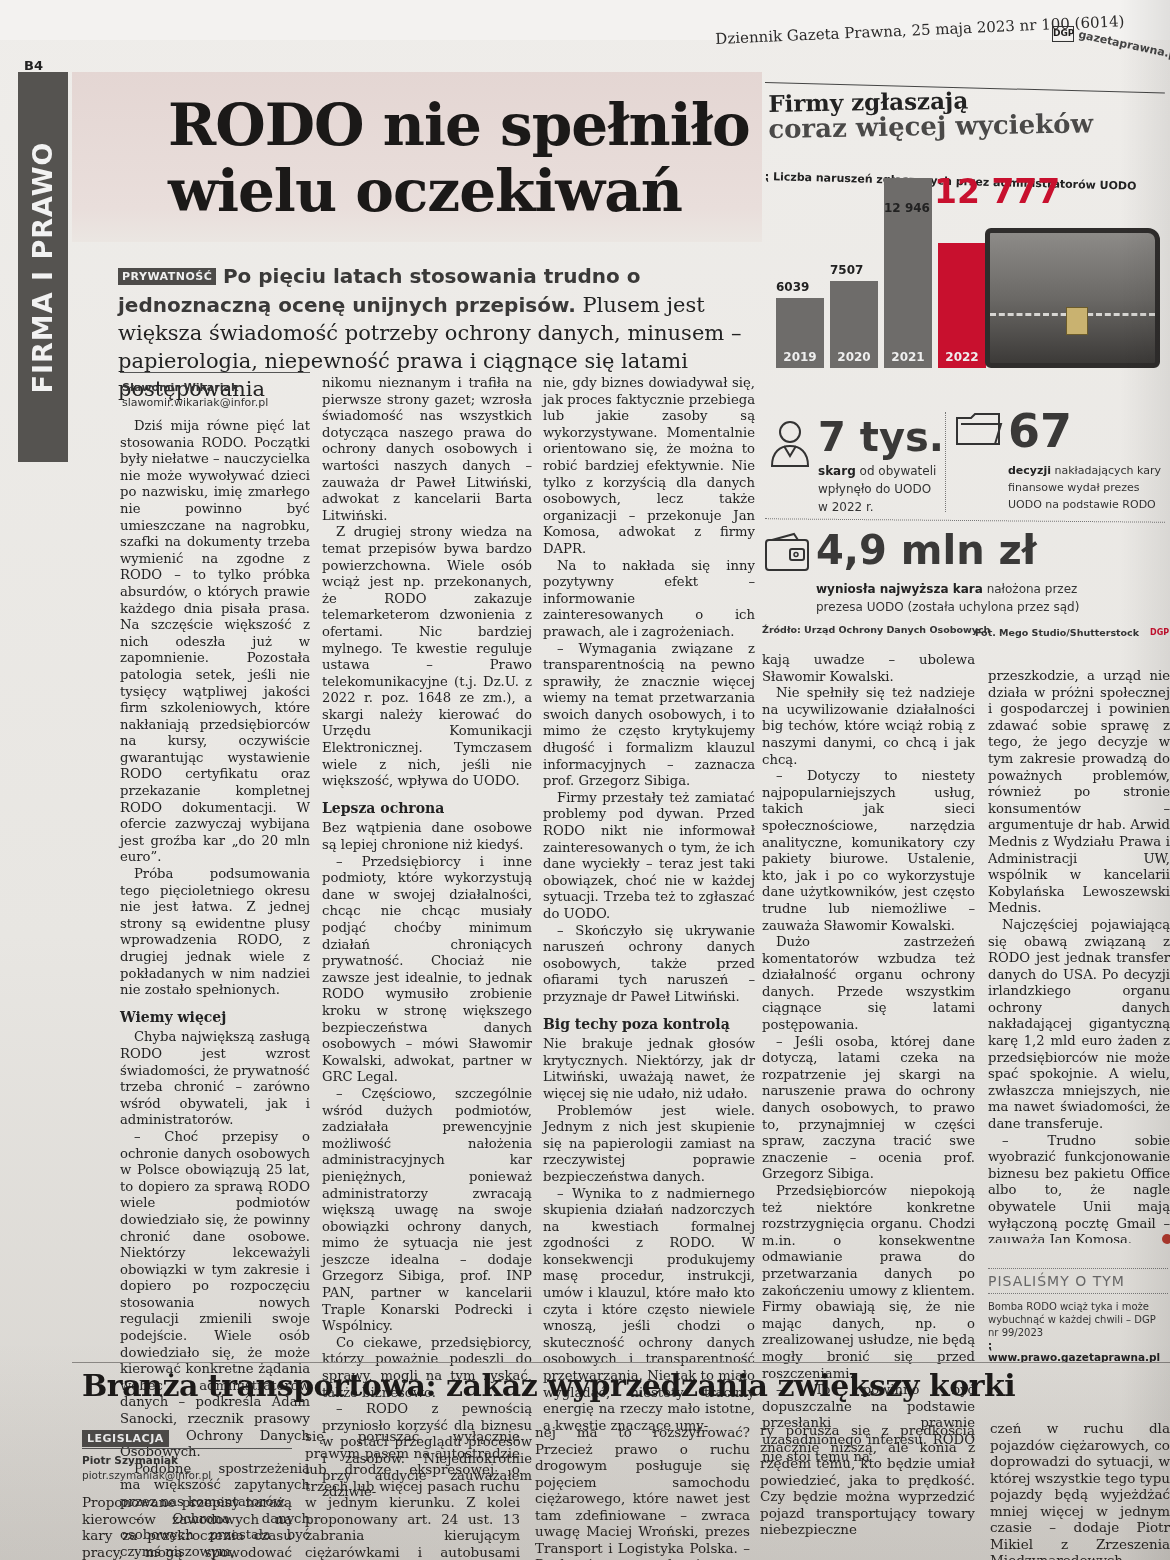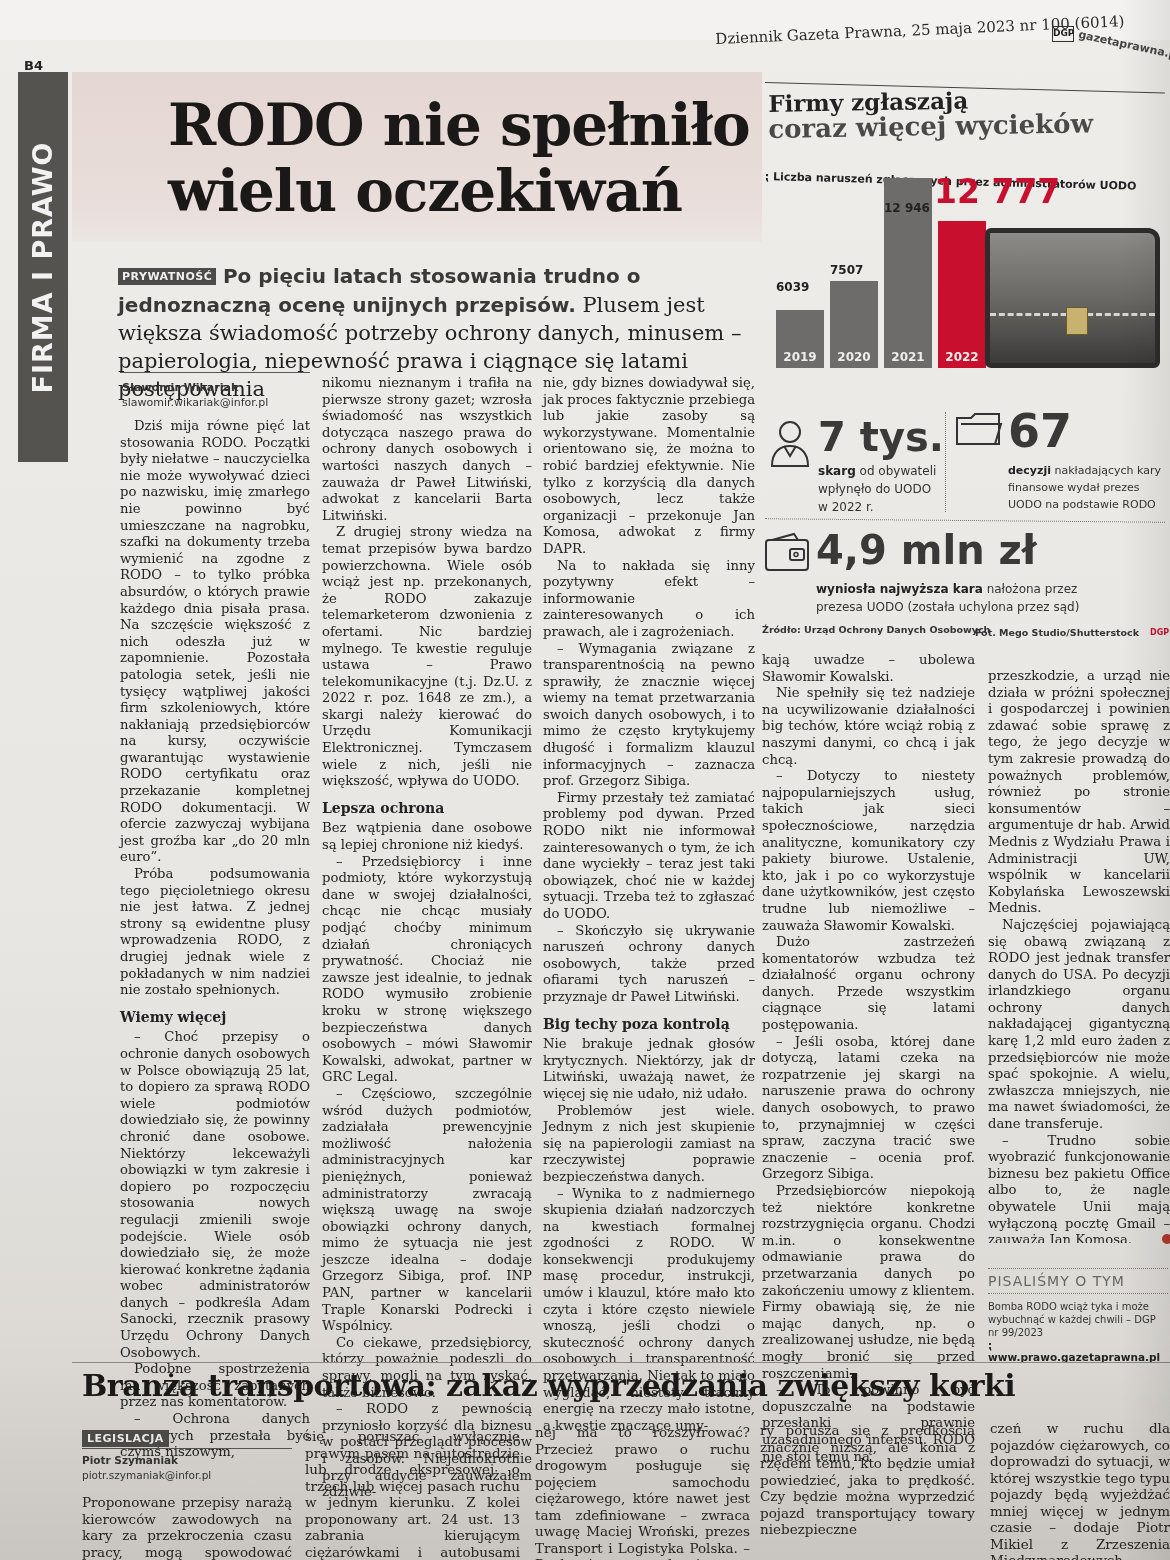--- a/index.html
+++ b/index.html
@@ -144,20 +144,21 @@
   <div class="byline-rule"></div>
   <div class="byline">
     <div class="name">Sławomir Wikariak</div>
     <div>slawomir.wikariak@infor.pl</div>
   </div>
 
   <div class="col" id="col0" style="left:120px; top:418px; width:190px;">
       <p>Dziś mija równe pięć lat stosowania RODO. Początki były niełatwe – nauczycielka nie może wywoływać dzieci po nazwisku, imię zmarłego nie powinno być umieszczane na nagrobku, szafki na dokumenty trzeba wymienić na zgodne z RODO – to tylko próbka absurdów, o których prawie każdego dnia pisała prasa. Na szczęście większość z nich odeszła już w zapomnienie. Pozostała patologia setek, jeśli nie tysięcy wątpliwej jakości firm szkoleniowych, które nakłaniają przedsiębiorców na kursy, oczywiście gwarantując wystawienie RODO certyfikatu oraz przekazanie kompletnej RODO dokumentacji. W ofercie zazwyczaj wybijana jest groźba kar „do 20 mln euro”.</p>
       <p>Próba podsumowania tego pięcioletniego okresu nie jest łatwa. Z jednej strony są ewidentne plusy wprowadzenia RODO, z drugiej jednak wiele z pokładanych w nim nadziei nie zostało spełnionych.</p>
       <h3>Wiemy więcej</h3>
+      <p>Chyba największą zasługą RODO jest wzrost świadomości, że prywatność trzeba chronić – zarówno wśród obywateli, jak i administratorów.</p>
       <p>– Choć przepisy o ochronie danych osobowych w Polsce obowiązują 25 lat, to dopiero za sprawą RODO wiele podmiotów dowiedziało się, że powinny chronić dane osobowe. Niektórzy lekceważyli obowiązki w tym zakresie i dopiero po rozpoczęciu stosowania nowych regulacji zmienili swoje podejście. Wiele osób dowiedziało się, że może kierować konkretne żądania wobec administratorów danych – podkreśla Adam Sanocki, rzecznik prasowy Urzędu Ochrony Danych Osobowych.</p>
       <p>Podobne spostrzeżenia ma większość zapytanych przez nas komentatorów.</p>
       <p>– Ochrona danych osobowych przestała być czymś niszowym,</p>
     </div>
   <div class="col" id="col1" style="left:322px; top:375px; width:210px;">
       <p class="noindent">nikomu nieznanym i trafiła na pierwsze strony gazet; wzrosła świadomość nas wszystkich dotycząca naszego prawa do ochrony danych osobowych i wartości naszych danych – zauważa dr Paweł Litwiński, adwokat z kancelarii Barta Litwiński.</p>
       <p>Z drugiej strony wiedza na temat przepisów bywa bardzo powierzchowna. Wiele osób wciąż jest np. przekonanych, że RODO zakazuje telemarketerom dzwonienia z ofertami. Nic bardziej mylnego. Te kwestie reguluje ustawa – Prawo telekomunikacyjne (t.j. Dz.U. z 2022 r. poz. 1648 ze zm.), a skargi należy kierować do Urzędu Komunikacji Elektronicznej. Tymczasem wiele z nich, jeśli nie większość, wpływa do UODO.</p>
       <h3>Lepsza ochrona</h3>
       <p class="noindent">Bez wątpienia dane osobowe są lepiej chronione niż kiedyś.</p>
       <p>– Przedsiębiorcy i inne podmioty, które wykorzystują dane w swojej działalności, chcąc nie chcąc musiały podjąć choćby minimum działań chroniących prywatność. Chociaż nie zawsze jest idealnie, to jednak RODO wymusiło zrobienie kroku w stronę większego bezpieczeństwa danych osobowych – mówi Sławomir Kowalski, adwokat, partner w GRC Legal.</p>
@@ -190,33 +191,33 @@
       <p>Najczęściej pojawiającą się obawą związaną z RODO jest jednak transfer danych do USA. Po decyzji irlandzkiego organu ochrony danych nakładającej gigantyczną karę 1,2 mld euro żaden z przedsiębiorców nie może spać spokojnie. A wielu, zwłaszcza mniejszych, nie ma nawet świadomości, że dane transferuje.</p>
       <p>– Trudno sobie wyobrazić funkcjonowanie biznesu bez pakietu Office albo to, że nagle obywatele Unii mają wyłączoną pocztę Gmail – zauważa Jan Komosa.</p>
     </div>
 
   <div class="info-top-rule"></div>
   <div class="info-title1">Firmy zgłaszają</div>
   <div class="info-title2">coraz więcej wycieków</div>
   <div class="info-sub">⁏ <span>Liczba naruszeń zgłaszanych przez administratorów UODO</span></div>
 
   <div class="bars" id="bars">
-      <div class="bar" style="left: 6px; height: 58px; margin-top: 25px;">
+      <div class="bar" style="left: 6px; height: 70px; margin-top: 25px;">
         <div class="bar-label">2019</div>
       </div>
       <div class="bar-value" style="left: 6px; bottom: 86px;">6039</div>
       <div class="bar" style="left: 60px; height: 87px;">
         <div class="bar-label">2020</div>
       </div>
       <div class="bar-value" style="left: 60px; bottom: 103px;">7507</div>
       <div class="bar" style="left: 114px; height: 190px;">
         <div class="bar-label">2021</div>
       </div>
       <div class="bar-value" style="left: 114px; bottom: 165px;">12 946</div>
-      <div class="bar highlight" style="left: 168px; height: 147px;">
+      <div class="bar highlight" style="left: 168px; height: 125px;">
         <div class="bar-label">2022</div>
       </div>
       <div class="bar-value big" style="left: 164px; bottom: 169px;">12 777</div>
     </div>
   <div class="chest">
     <div class="chain"></div>
     <div class="lock"></div>
   </div>
 
   <svg class="stat-icon" style="left:768px; top:418px;" width="44" height="50" viewBox="0 0 44 50">

